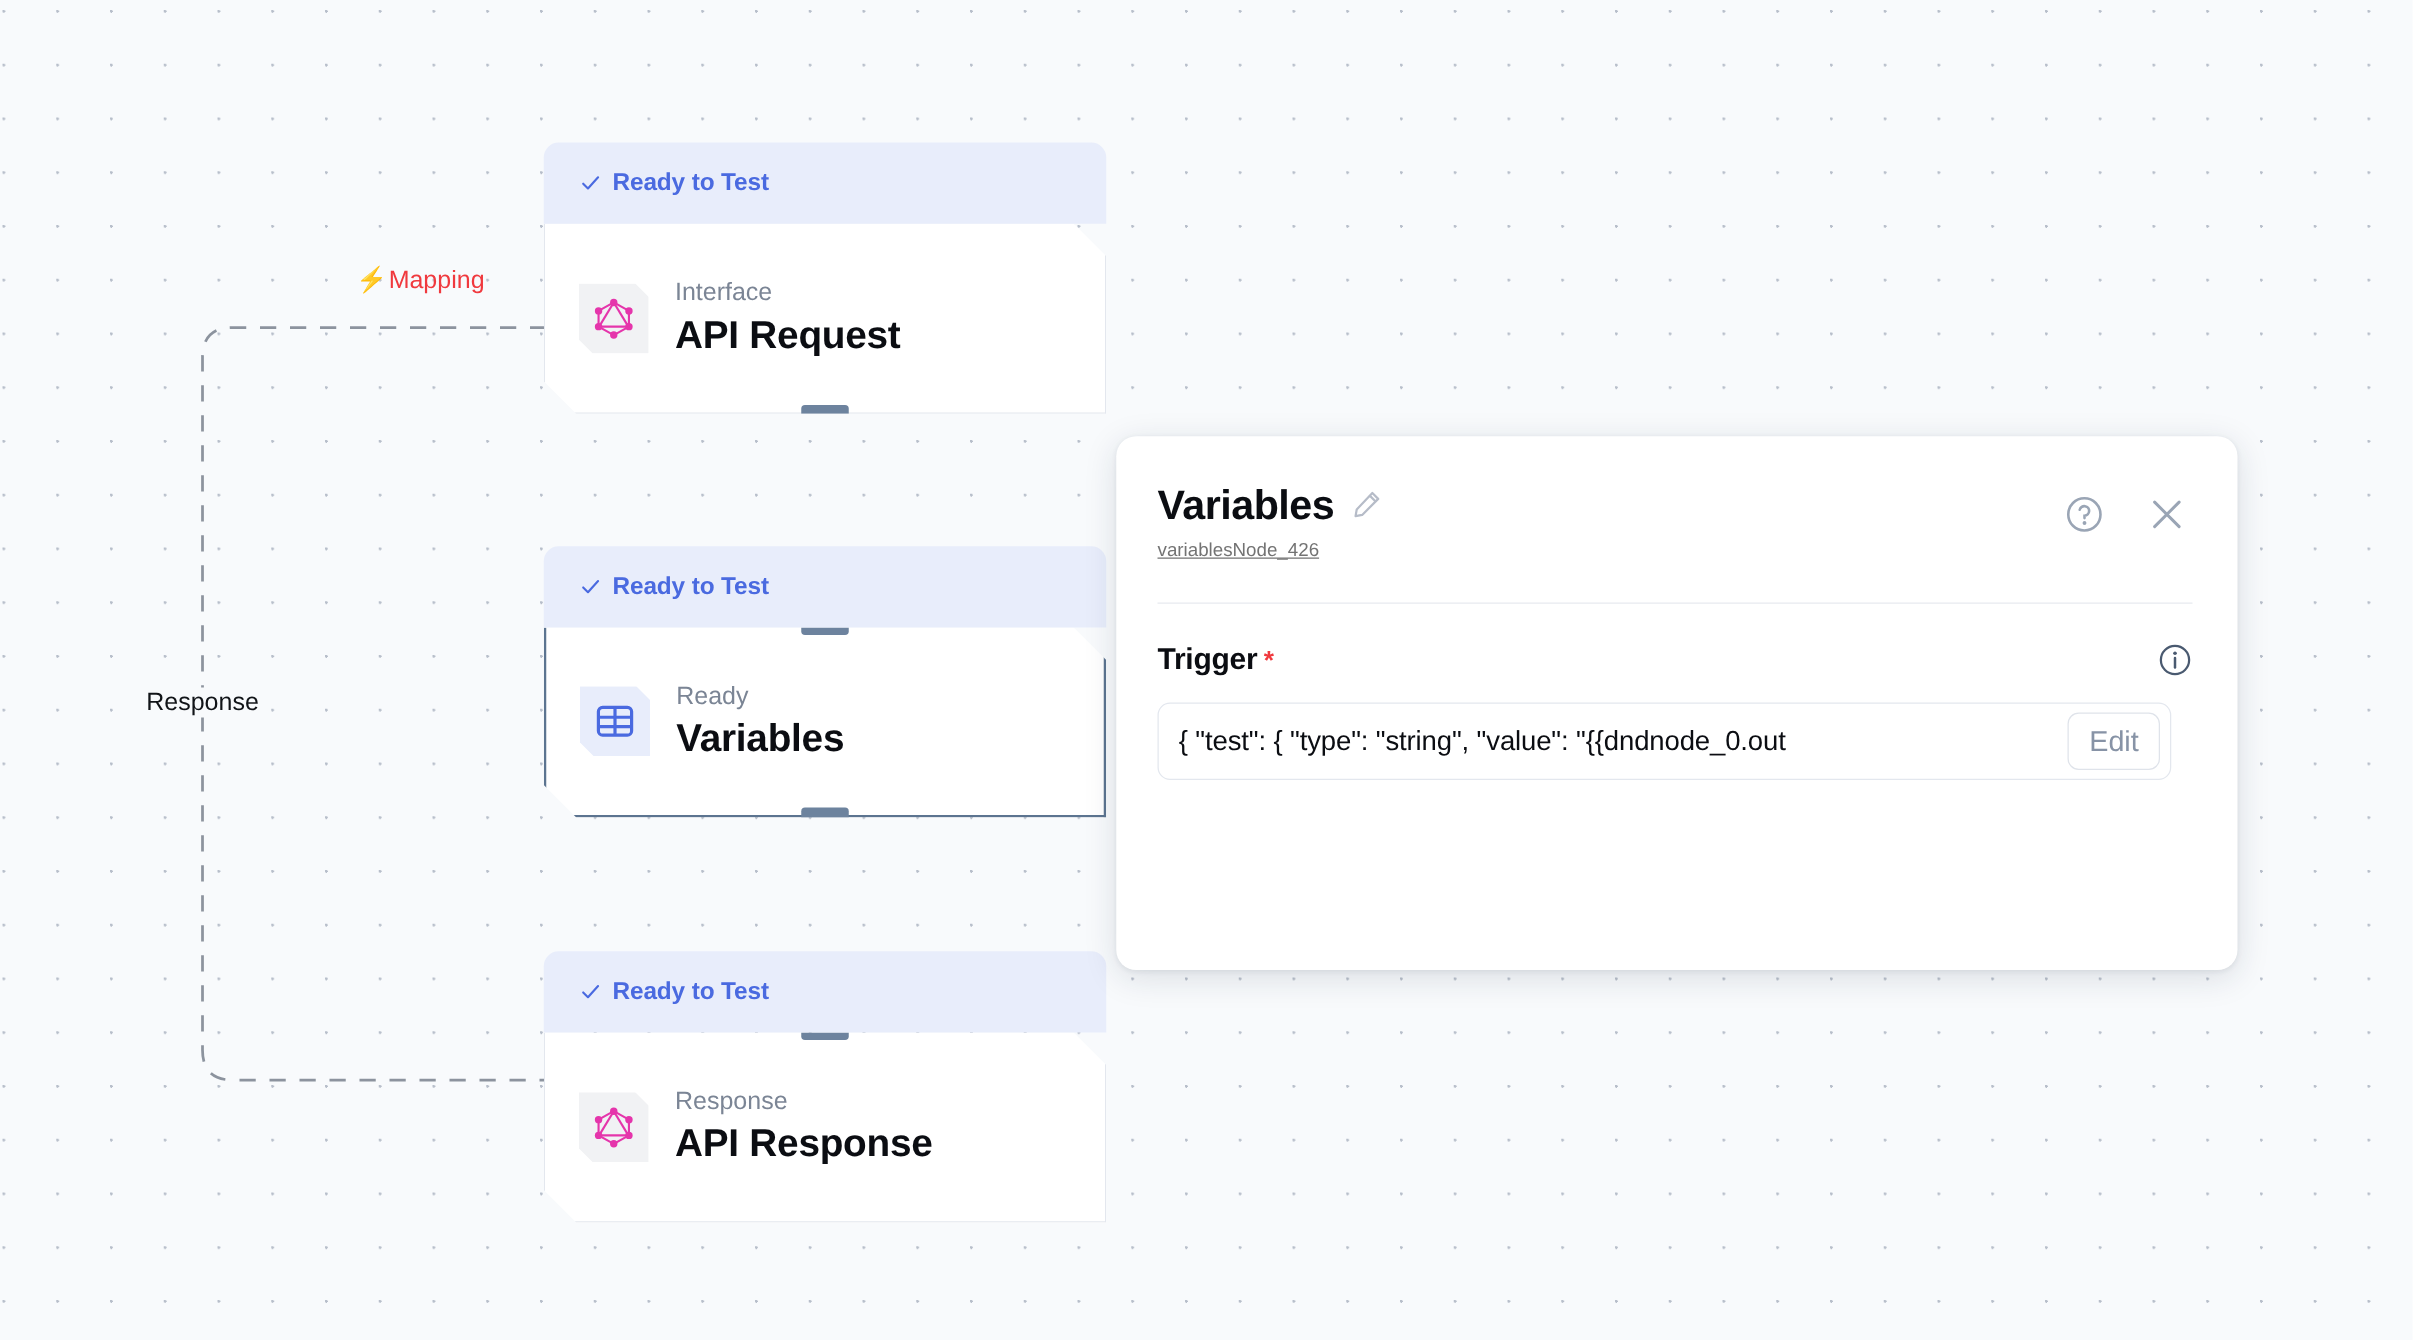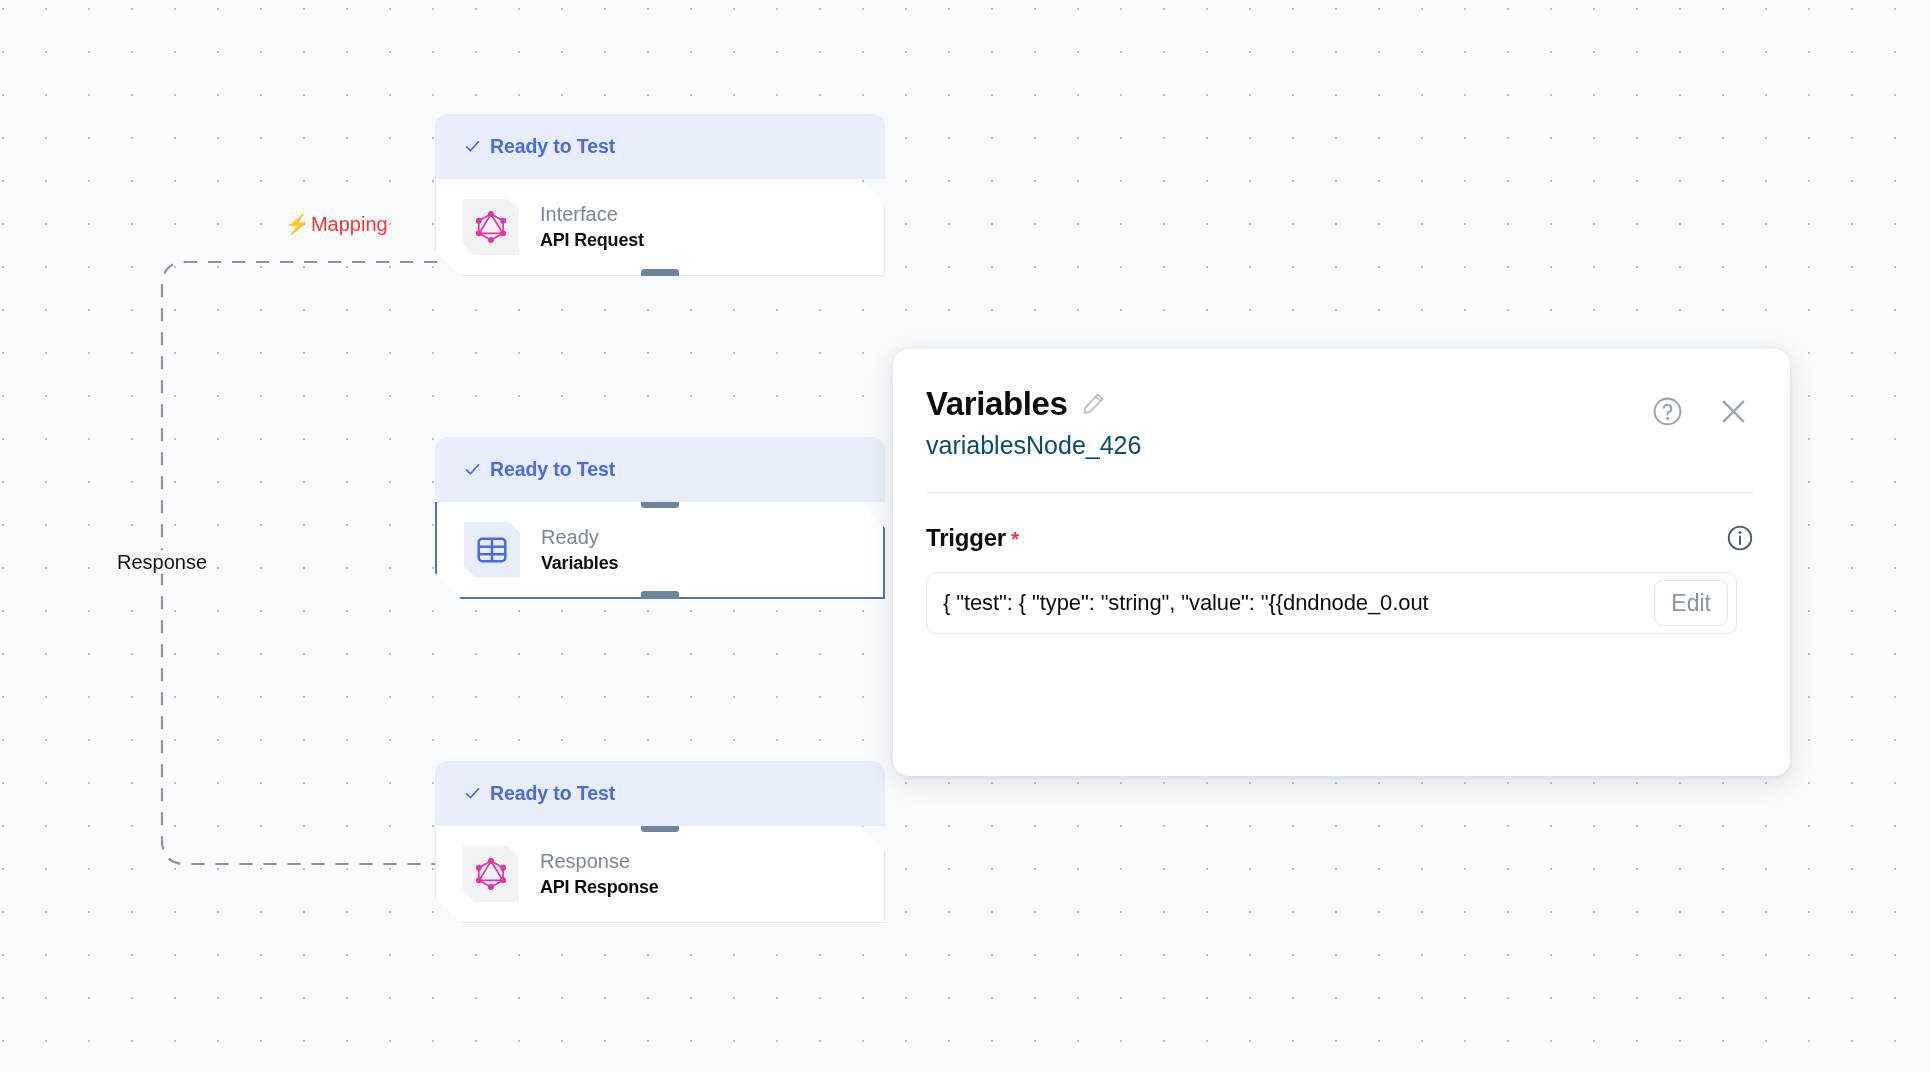--- a/index.html
+++ b/index.html
@@ -62,21 +62,21 @@
     display:block;
   }
   .node-status .status-text {
     color:#4a6ae0;
     font-size:19.5px;
     font-weight:700;
     letter-spacing:-0.1px;
   }
   .node-card {
     position:relative;
-    height:97px;
+    height:152px;
     background:#ffffff;
     border:1.5px solid #e3e7ee;
     border-top:none;
     display:flex; align-items:center;
     padding-left:27px;
     gap:21px;
     clip-path:polygon(
       0 0,
       calc(100% - 26px) 0,
       100% 26px,
@@ -106,21 +106,21 @@
   }
   .node-icon.logic { background:#e8edfb; }
   .node-icon svg { display:block; }
   .node-texts { display:flex; flex-direction:column; gap:6px; }
   .node-kind {
     font-size:20px;
     color:#7b8595;
     line-height:1.1;
   }
   .node-title {
-    font-size:18px;
+    font-size:31px;
     font-weight:700;
     color:#0b0d12;
     line-height:1.1;
     letter-spacing:-0.2px;
   }
 
   
   .port {
     position:absolute;
     width:38px; height:13px;
@@ -152,23 +152,24 @@
   }
   .panel-title {
     font-size:33px;
     font-weight:700;
     color:#0b0d12;
     line-height:1;
     letter-spacing:-0.4px;
   }
   .panel-subtitle {
     margin-top:13px;
-    font-size:25px;
-    color:#0c4a6e;
+    font-size:15px;
+    color:#737373;
     line-height:1;
+    text-decoration:underline;
   }
   .panel-head-actions {
     display:flex; align-items:center; gap:33px;
     margin-top:8px;
   }
   .icon-btn { display:block; cursor:pointer; }
   .panel-divider {
     margin-top:34px;
     height:1px;
     background:#e7eaef;

